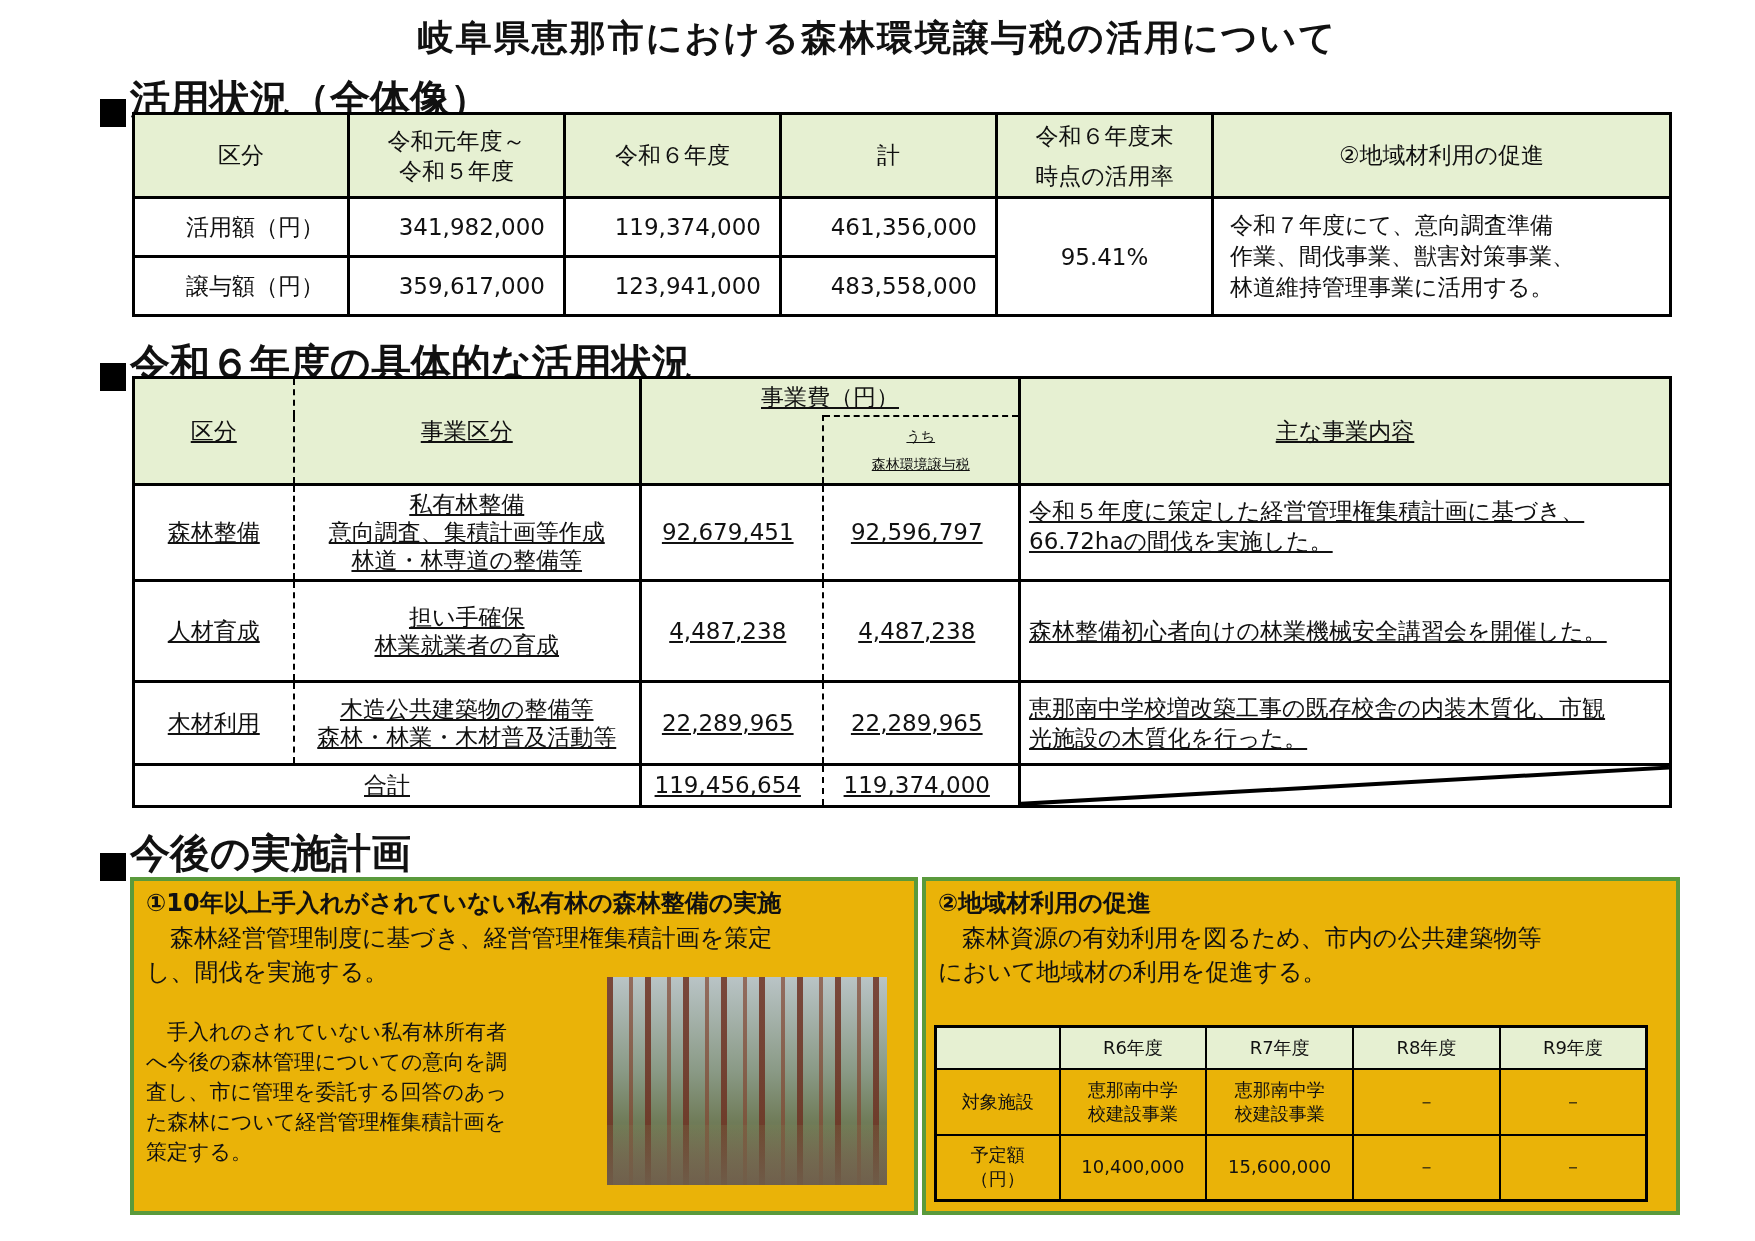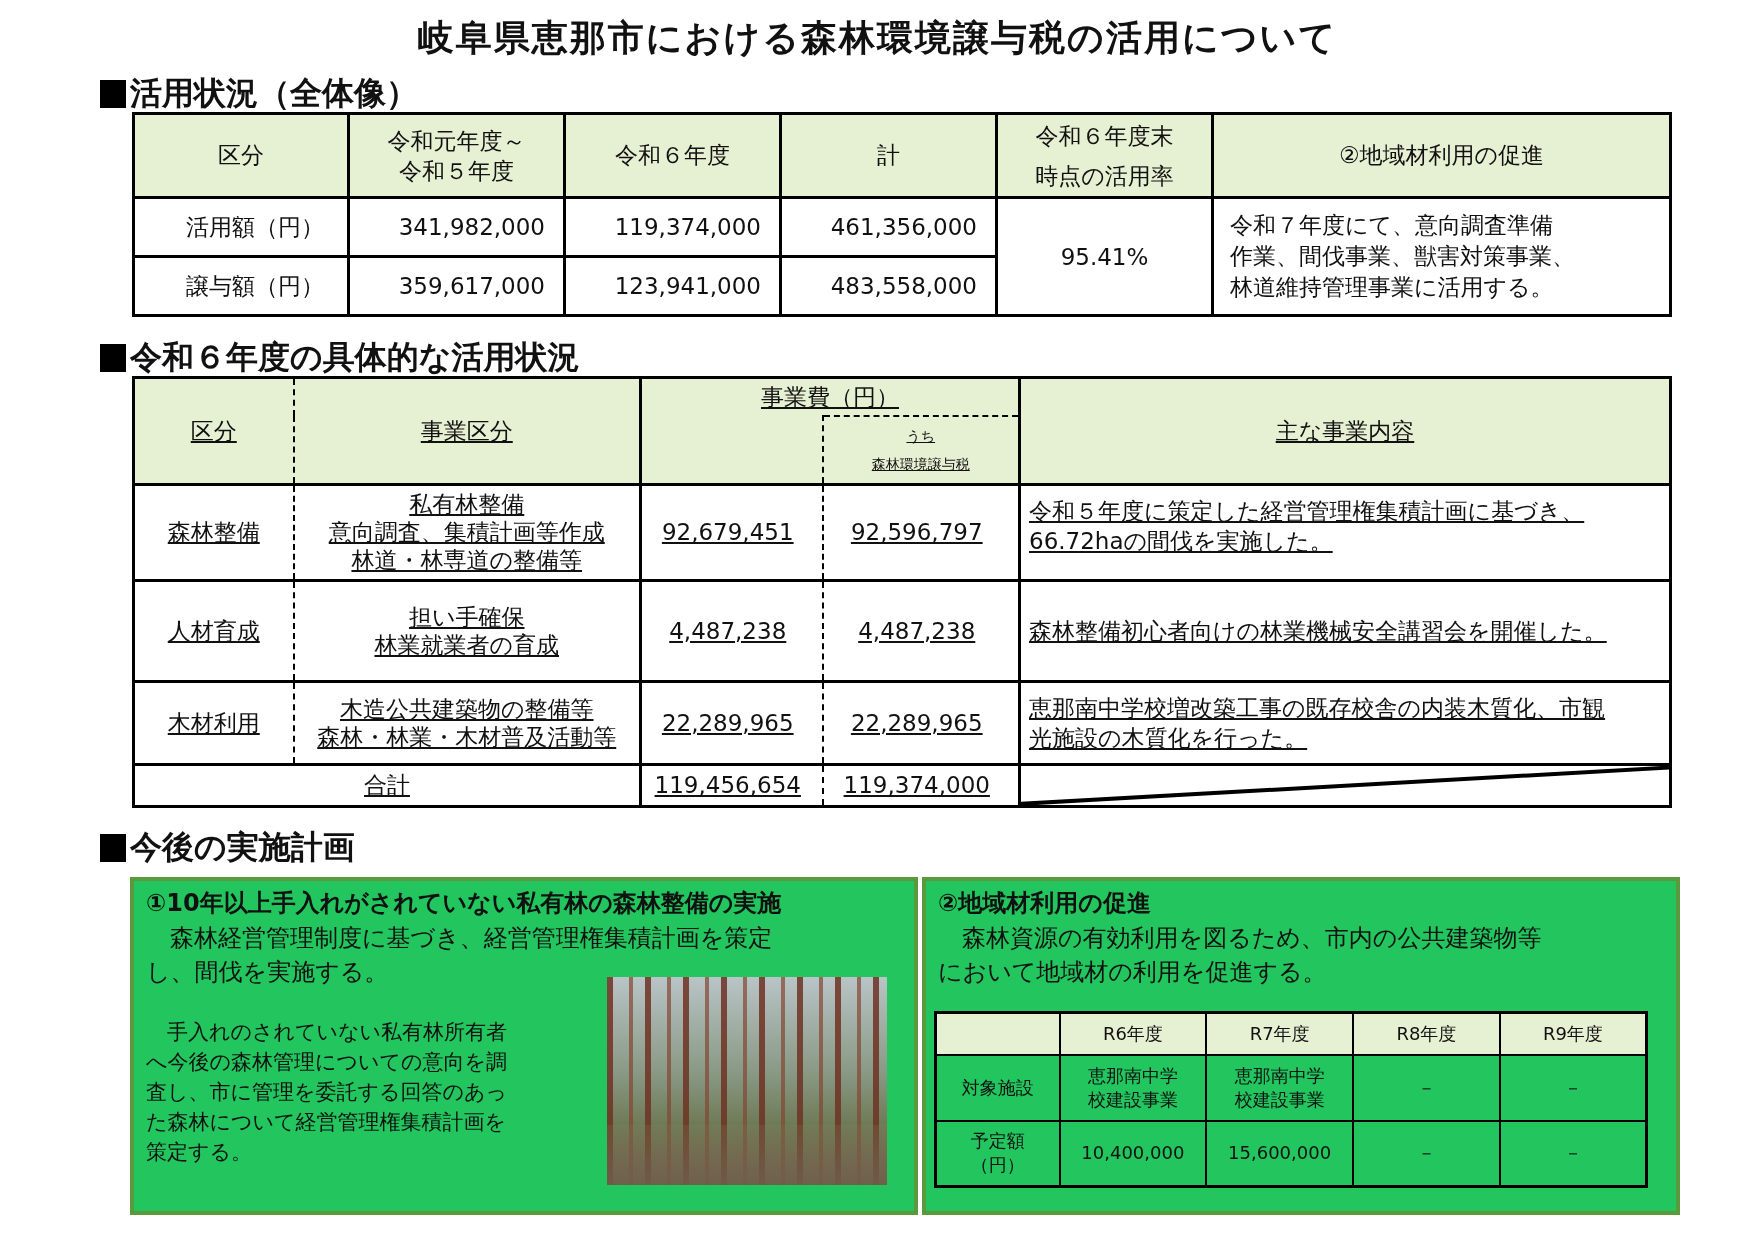--- a/index.html
+++ b/index.html
@@ -6,21 +6,21 @@
   body {
     width: 1755px; height: 1241px; position: relative; overflow: hidden;
     font-family: "DejaVu Sans", "Liberation Sans", sans-serif; color: #111;
   }
   .abs { position: absolute; }
   .title {
     left: 0; width: 1755px; top: 14px; text-align: center;
     font-size: 36px; font-weight: bold; letter-spacing: 2px;
   }
   .section-head {
-    font-size: 32px; font-weight: bold; display: flex; align-items: center;
+    font-size: 40px; font-weight: bold; display: flex; align-items: flex-end;
   }
   .section-head .sq { width: 26px; height: 28px; background: #000; margin-right: 4px; }
   table { border-collapse: collapse; table-layout: fixed; }
   td, th { padding: 0; font-weight: normal; }
   .hdr { background: #e6f0d2; }
 
   
   #t1 { left: 132px; top: 112px; width: 1540px; height: 205px; border: 3px solid #000; }
   #t1 td { border: 3px solid #000; font-size: 23px; text-align: center; }
   #t1 .dash-r { border-right: 2px dashed #000; }
@@ -33,36 +33,36 @@
   #t2 td { border: 3px solid #000; font-size: 23px; text-align: center; line-height: 28px; text-decoration: underline; }
   #t2 .num { padding-right: 8px; }
   #t2 .desc { text-align: left; padding-left: 8px; line-height: 30px; }
   #t2 .dash-l { border-left: 2px dashed #000; }
   #t2 .dash-b { border-bottom: 2px dashed #000; }
   #t2 .sub { font-size: 14px; }
   .diag { position: relative; }
   .diag svg { position: absolute; left: 0; top: 0; width: 100%; height: 100%; }
 
   
-  .panel { border: 4px solid #5a9a3c; background: #22c55e; }
+  .panel { border: 4px solid #5a9a3c; background: #eab308; }
   .panel h3 { margin: 0; font-size: 24px; font-weight: bold; }
   .panel p { margin: 0; font-size: 24px; line-height: 34px; }
   #p1 { left: 130px; top: 877px; width: 780px; height: 330px; }
   #p2 { left: 922px; top: 877px; width: 750px; height: 330px; }
   .photo {
     position: absolute; left: 473px; top: 96px; width: 280px; height: 208px;
     background:
       repeating-linear-gradient(90deg, rgba(110,50,35,0.85) 0 6px, rgba(0,0,0,0) 6px 22px, rgba(130,70,50,0.7) 22px 26px, rgba(0,0,0,0) 26px 38px),
       linear-gradient(180deg, #b9c4c6 0%, #8a9a86 45%, #6f7b58 70%, #7d6a55 100%);
   }
   .photo::after {
     content: ""; position: absolute; left: 0; right: 0; bottom: 0; height: 60px;
     background: linear-gradient(180deg, rgba(120,130,80,0.2), rgba(110,95,75,0.9));
   }
-  #t3 { position: absolute; left: 8px; top: 130px; width: 714px; height: 177px; border: 3px solid #000; }
+  #t3 { position: absolute; left: 8px; top: 144px; width: 714px; height: 177px; border: 3px solid #000; }
   #t3 td { border: 2px solid #000; font-size: 18px; text-align: center; line-height: 24px; }
 </style>
 </head>
 <body>
 
 <div class="abs title">岐阜県恵那市における森林環境譲与税の活用について</div>
 
 <div class="abs section-head" style="left:100px; top:72px;">
   <span class="sq"></span>
   <span>活用状況（全体像）</span>

